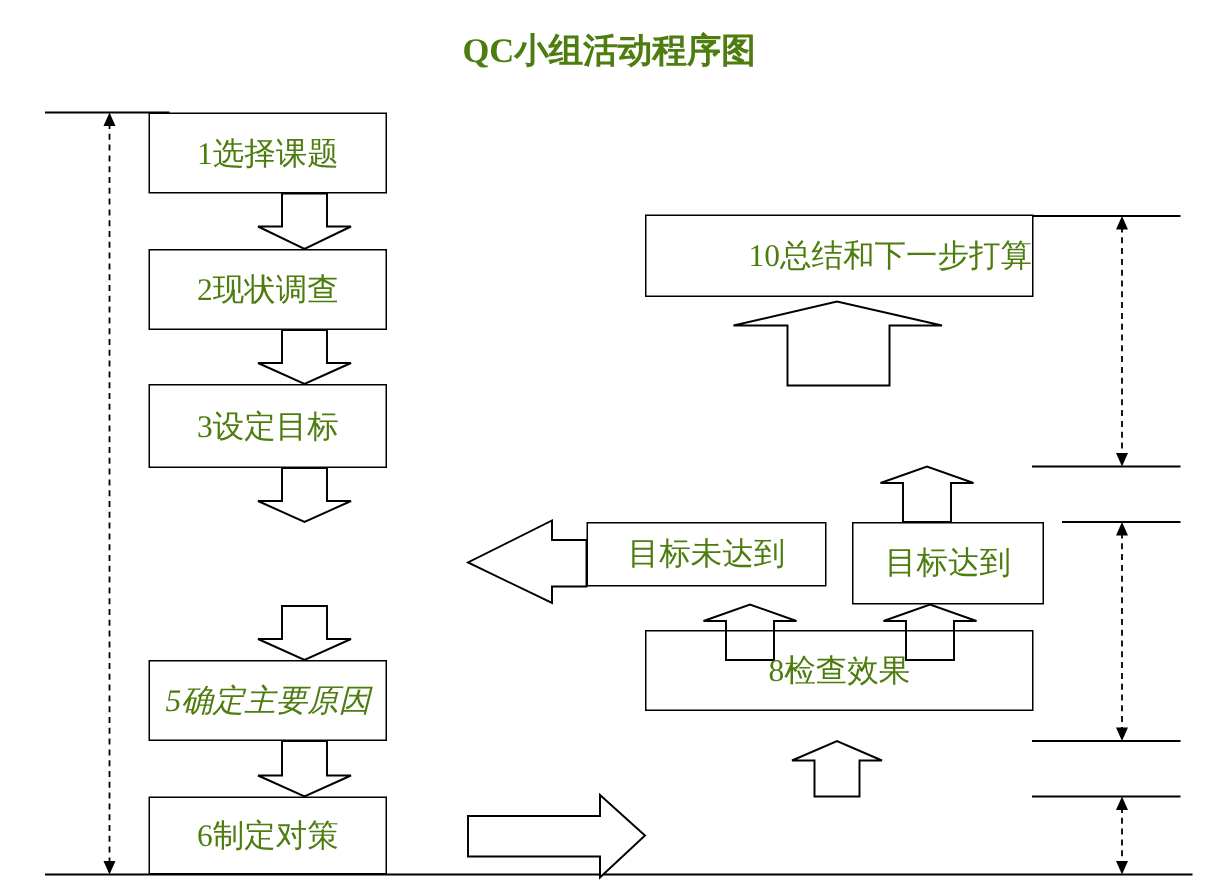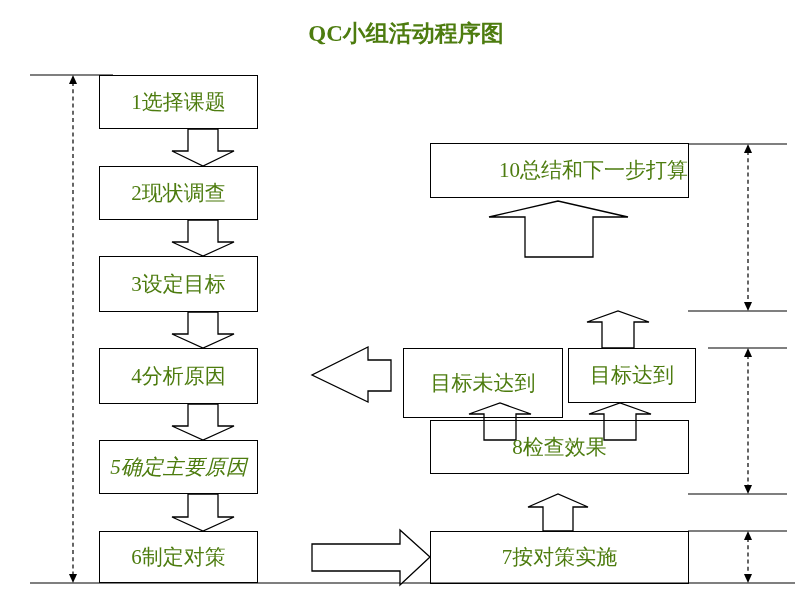--- a/index.html
+++ b/index.html
@@ -48,21 +48,21 @@
   #box-step3  { top: 256px; height: 56px; }
   #box-step4  { top: 348px; height: 56px; }
   #box-step5  { top: 440px; height: 54px; font-style: italic; }
   #box-step6  { top: 531px; height: 52px; }
 
   #box-step10 { top: 143px; height: 55px; justify-content: flex-end; }
   #box-step9  { top: 257px; height: 54px; }
   #box-step8  { top: 420px; height: 54px; }
   #box-step7  { top: 531px; height: 53px; }
 
-  #box-goal-not-met { left: 391px; width: 160px; top: 348px; height: 70px; margin-left: 12px; }
+  #box-goal-not-met { left: 391px; width: 160px; top: 348px; height: 43px; }
   #box-goal-met     { left: 568px; width: 128px; top: 348px; height: 55px; }
 
   #diagram-lines {
     position: absolute;
     left: 0;
     top: 0;
     pointer-events: none;
   }
   svg .ln   { stroke: #000000; stroke-width: 1.2; fill: none; }
   svg .dash { stroke: #000000; stroke-width: 1.2; fill: none; stroke-dasharray: 4 3.2; }
@@ -130,39 +130,33 @@
 
   <div class="flow-box col-left" id="box-step1">
     <span>1选择课题</span>
   </div>
   <div class="flow-box col-left" id="box-step2">
     <span>2现状调查</span>
   </div>
   <div class="flow-box col-left" id="box-step3">
     <span>3设定目标</span>
   </div>
-  <div class="flow-box col-left" id="box-step4">
-    <span>4分析原因</span>
-  </div>
   <div class="flow-box col-left" id="box-step5">
     <span>5确定主要原因</span>
   </div>
   <div class="flow-box col-left" id="box-step6">
     <span>6制定对策</span>
   </div>
 
   <div class="flow-box col-right" id="box-step10">
     <span>10总结和下一步打算</span>
   </div>
   <div class="flow-box col-right" id="box-step8">
     <span>8检查效果</span>
   </div>
-  <div class="flow-box col-right" id="box-step7">
-    <span>7按对策实施</span>
-  </div>
 
   <div class="flow-box" id="box-goal-not-met">
     <span>目标未达到</span>
   </div>
   <div class="flow-box" id="box-goal-met">
     <span>目标达到</span>
   </div>
 
 </div>
 

